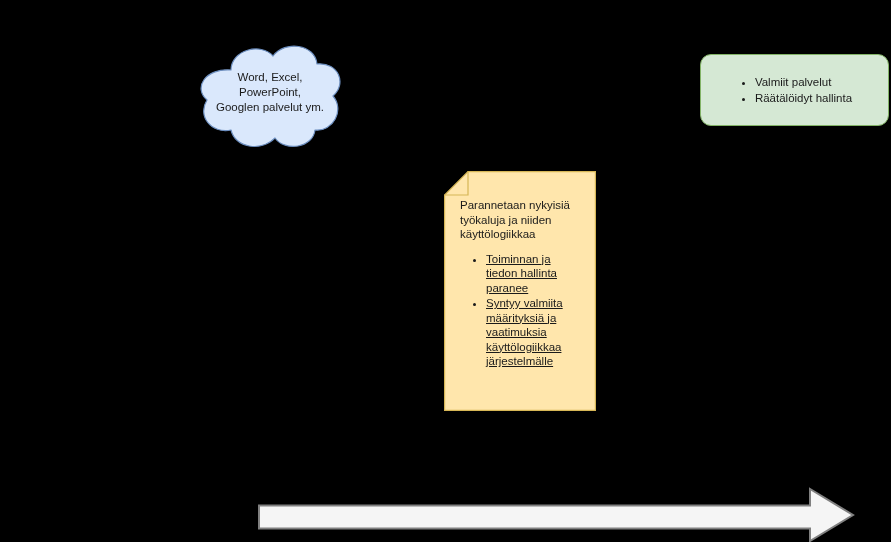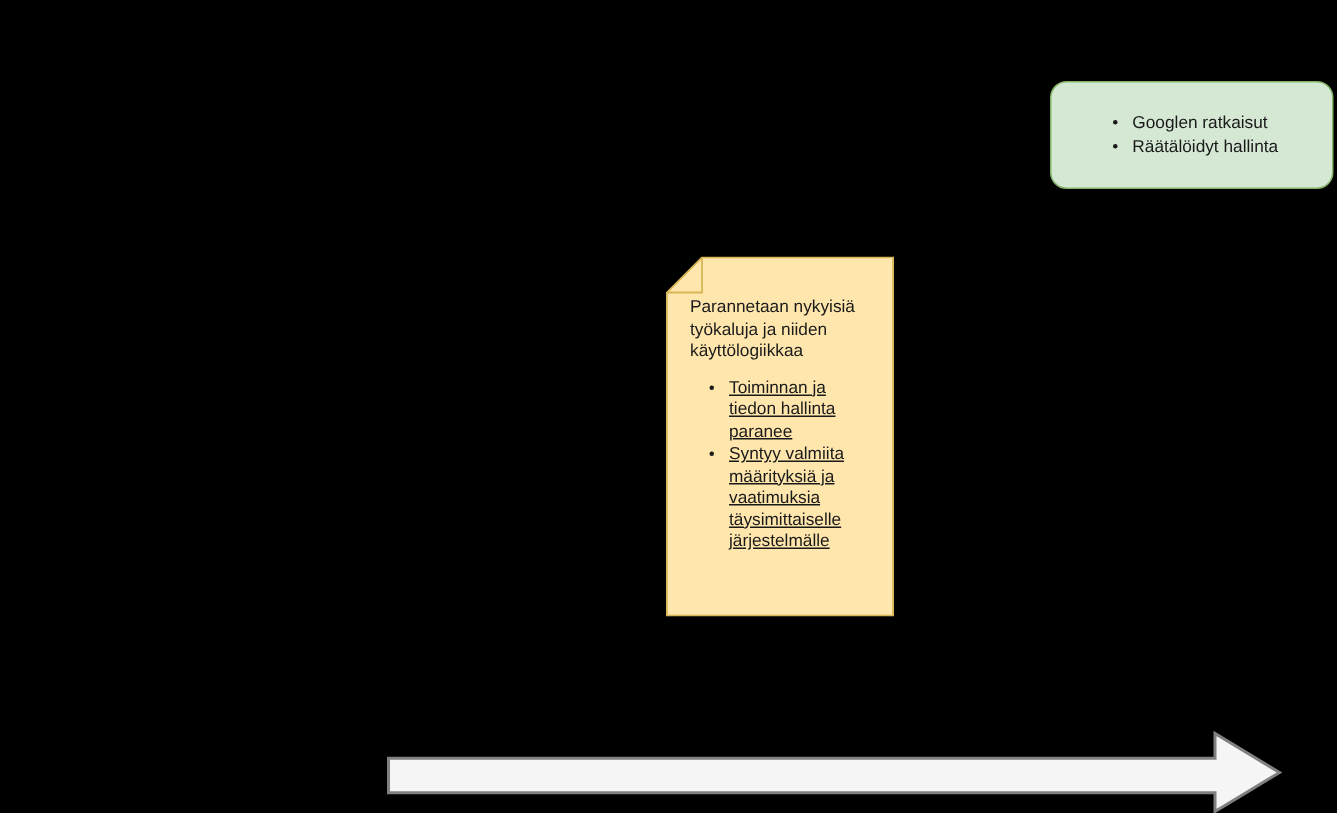--- a/index.html
+++ b/index.html
@@ -133,40 +133,56 @@
     left: 0;
     top: 0;
     display: block;
   }
 </style>
 </head>
 <body>
 
 <div id="canvas">
 
+  <div id="cloud-shape">
+    <svg width="154" height="114" viewBox="0 0 154 114" xmlns="http://www.w3.org/2000/svg">
+      <path d="M 38 32
+               C 38 12, 68 4, 80 18
+               C 92 2, 122 6, 124 26
+               C 146 24, 154 46, 140 58
+               C 152 72, 140 94, 122 92
+               C 120 110, 92 114, 82 100
+               C 68 114, 42 110, 38 92
+               C 18 96, 4 78, 14 62
+               C 0 50, 12 30, 38 32 Z" fill="#dae8fc" stroke="#6c8ebf" stroke-width="1.2" stroke-linejoin="round"></path>
+    </svg>
+    <div id="cloud-label" class="shape-text">Word, Excel,
+PowerPoint,
+Googlen palvelut ym.</div>
+  </div>
 
   <div id="note-shape">
     <svg width="152" height="240" viewBox="0 0 152 240" xmlns="http://www.w3.org/2000/svg">
       <path d="M 24 0.6 L 151.4 0.6 L 151.4 239.4 L 0.6 239.4 L 0.6 24 Z" fill="#ffe6ac" stroke="#d6b656" stroke-width="1.2" stroke-linejoin="miter"></path>
       <path d="M 24 0.6 L 24 24 L 0.6 24" fill="none" stroke="#d6b656" stroke-width="1.2"></path>
     </svg>
     <div id="note-body">
       <div id="note-heading">Parannetaan nykyisiä
 työkaluja ja niiden
 käyttölogiikkaa</div>
       <ul id="note-bullets">
         <li>Toiminnan ja tiedon hallinta paranee</li>
-        <li>Syntyy valmiita määrityksiä ja vaatimuksia täysimittaiselle järjestelmälle</li>
+        <li>Syntyy valmiita määrityksiä ja vaatimuksia käyttölogiikkaa järjestelmälle</li>
       </ul>
     </div>
   </div>
 
   <div id="solutions-box">
     <ul id="solutions-bullets">
-      <li>Googlen ratkaisut</li>
+      <li>Valmiit palvelut</li>
       <li>Räätälöidyt hallinta</li>
     </ul>
   </div>
 
   <div id="timeline-arrow">
     <svg width="597" height="56" viewBox="0 0 597 56" xmlns="http://www.w3.org/2000/svg">
       <path d="M 1 18.5 L 552 18.5 L 552 2 L 595 28 L 552 54 L 552 41.5 L 1 41.5 Z" fill="#f5f5f5" stroke="#808080" stroke-width="2" stroke-linejoin="miter"></path>
     </svg>
   </div>
 

